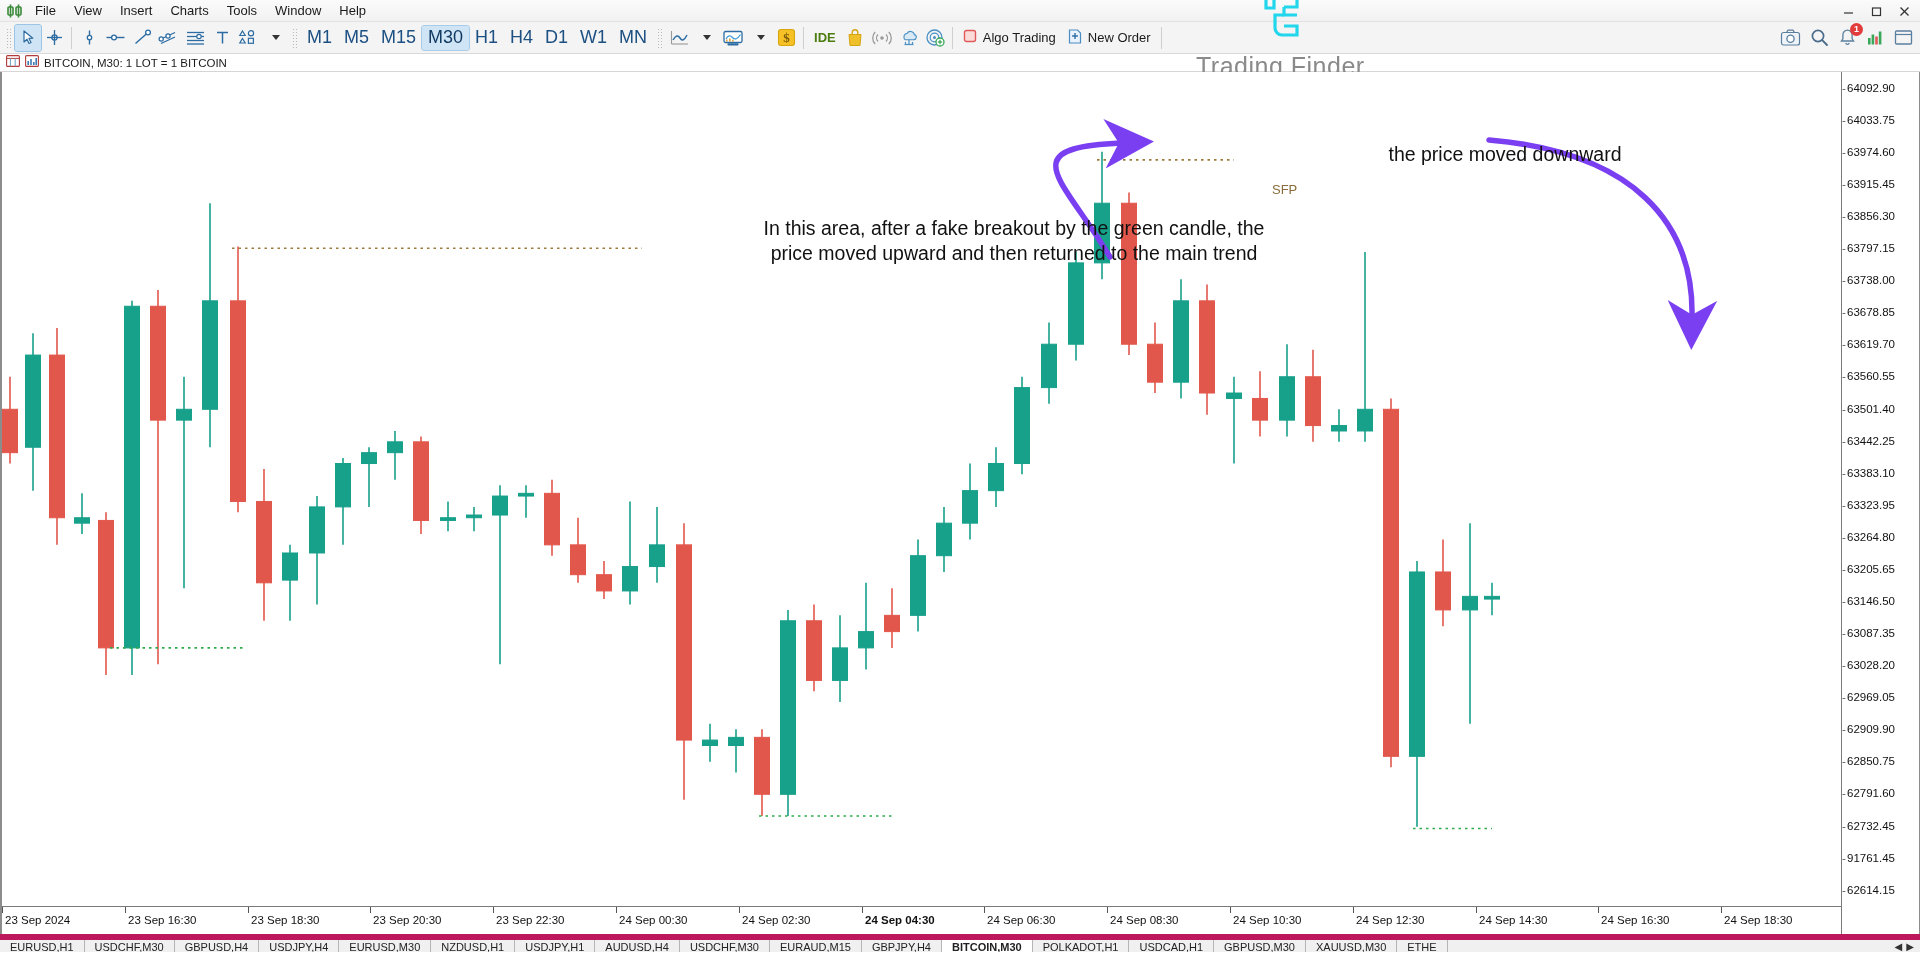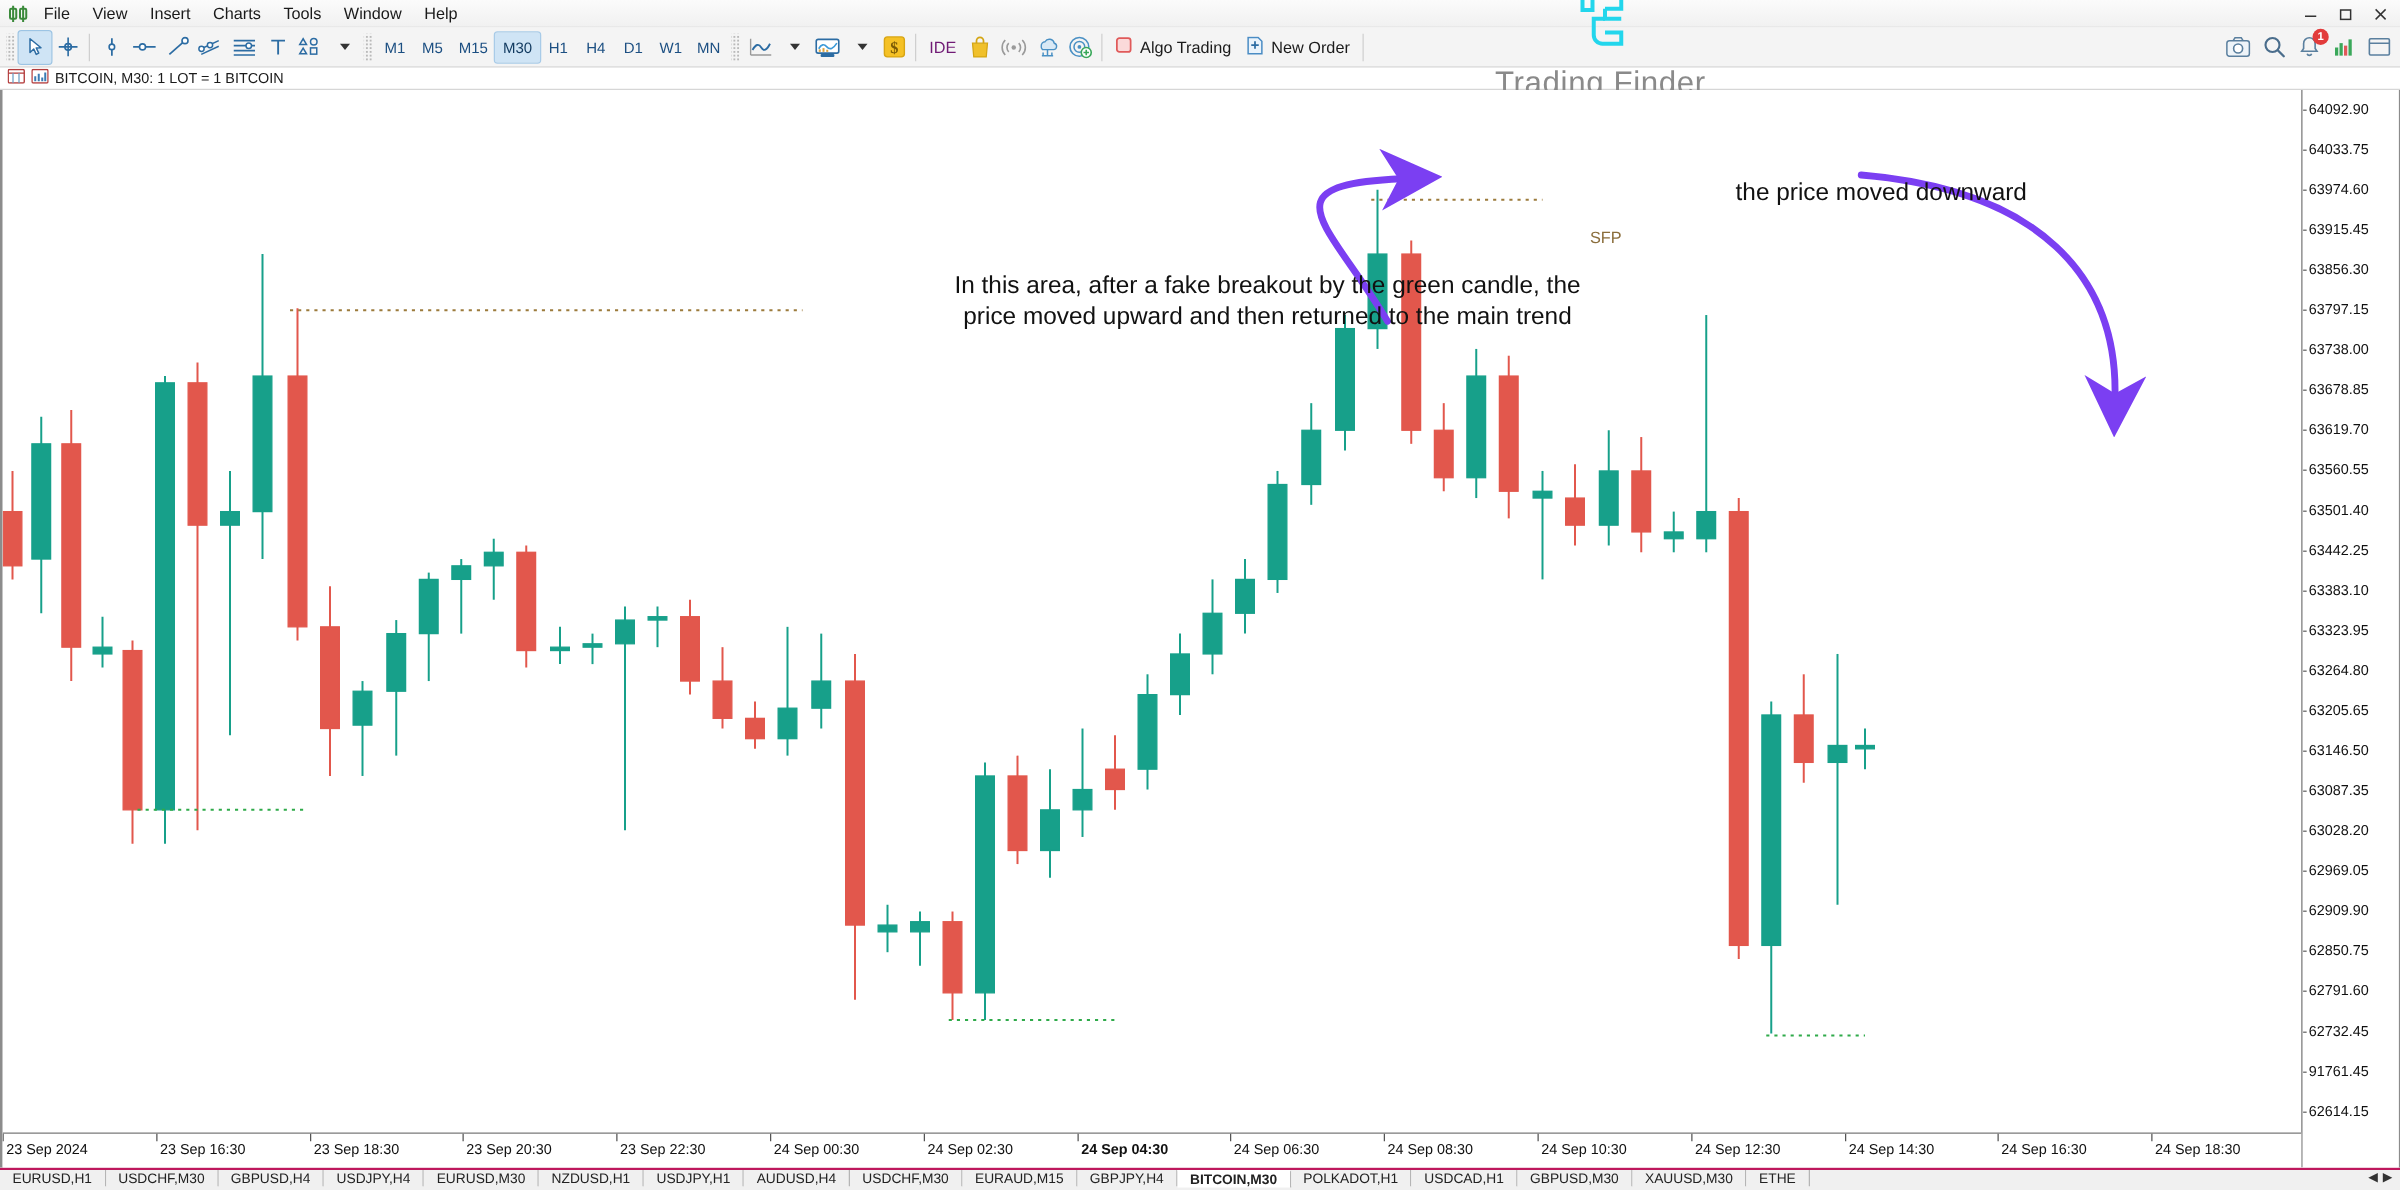--- a/index.html
+++ b/index.html
@@ -56,21 +56,21 @@
   .tb-sep { width: 1px; height: 22px; background: #cfcfcf; margin: 0 4px; flex: 0 0 auto; }
   .tb-btn {
     height: 26px; min-width: 26px;
     display: flex; align-items: center; justify-content: center;
     padding: 0 3px; border-radius: 2px; cursor: default; flex: 0 0 auto;
   }
   .tb-btn.active { background: #cfe4f5; outline: 1px solid #9cc4e4; }
   .tf-btn {
     height: 24px; min-width: 30px; padding: 0 6px;
     display: flex; align-items: center; justify-content: center;
-    font-size: 12px; color: #1c4f82; border-radius: 2px; cursor: default; flex: 0 0 auto; text-align: right;
+    font-size: 18px; color: #1c4f82; border-radius: 2px; cursor: default; flex: 0 0 auto; text-align: right;
   }
   .tf-btn.sel { background: #cfe4f5; outline: 1px solid #a8cbe8; color: #10395f; }
   .tb-text {
     height: 26px; display: flex; align-items: center; gap: 6px;
     padding: 0 6px; font-size: 13px; color: #1a1a1a; border-radius: 2px; cursor: default; flex: 0 0 auto;
   }
   .caret { width: 0; height: 0; border-left: 4px solid transparent; border-right: 4px solid transparent; border-top: 5px solid #333; margin-left: 2px; }
 
   
   #brand {
@@ -138,22 +138,22 @@
   
   .annot {
     position: absolute; font-size: 19.5px; color: #111; text-align: center; line-height: 25px;
   }
   #sfp-label {
     position: absolute; font-size: 13px; color: #8a6d3b; font-weight: 500;
   }
 
   
   #tabbar {
-    height: 18px; background: #f0f0f0; border-top: 2px solid #be185d;
-    display: flex; align-items: flex-start; overflow: hidden;
+    height: 18px; background: #f0f0f0; border-top: 6px solid #be185d;
+    display: flex; align-items: center; overflow: hidden;
   }
   .chart-tab {
     font-size: 11px; color: #222; padding: 1px 10px 0 10px;
     display: flex; align-items: center; white-space: nowrap;
     border-right: 1px solid #b5b5b5; background: #f0f0f0; cursor: default;
   }
   .chart-tab.sel { background: #ffffff; font-weight: bold; border-top: 1px solid #fff; }
   #tab-scroll { margin-left: auto; display: flex; align-items: center; gap: 4px; padding: 0 6px; font-size: 10px; color: #333; }
 </style>
 </head>
@@ -307,21 +307,21 @@
   <div class="tb-btn">
     <svg width="19" height="19" viewBox="0 0 19 19">
       <rect x="1.5" y="1.5" width="16" height="16" rx="2.5" fill="#f5c125" stroke="#d8a513" stroke-width="1.1"></rect>
       <text x="9.5" y="14" font-family="Liberation Serif, serif" font-size="13" font-weight="bold" fill="#7a5a06" text-anchor="middle">$</text>
     </svg>
   </div>
 
   <div class="tb-sep"></div>
 
   <div class="tb-text">
-    <span style="color:#701a75;">IDE</span>
+    <span style="color:#4d7c0f;font-weight:bold;">IDE</span>
   </div>
   <div class="tb-btn">
     <svg width="18" height="19" viewBox="0 0 18 19">
       <path d="M3 6.5 H15 L14 17.5 H4 Z" fill="#f0c02a" stroke="#d4a513" stroke-width="1"></path>
       <path d="M6.2 6.5 V4.6 a2.8 2.8 0 0 1 5.6 0 V6.5" fill="none" stroke="#d4a513" stroke-width="1.4"></path>
     </svg>
   </div>
   <div class="tb-btn">
     <svg width="22" height="16" viewBox="0 0 22 16">
       <circle cx="11" cy="8" r="1.8" fill="#9a9a9a"></circle>

